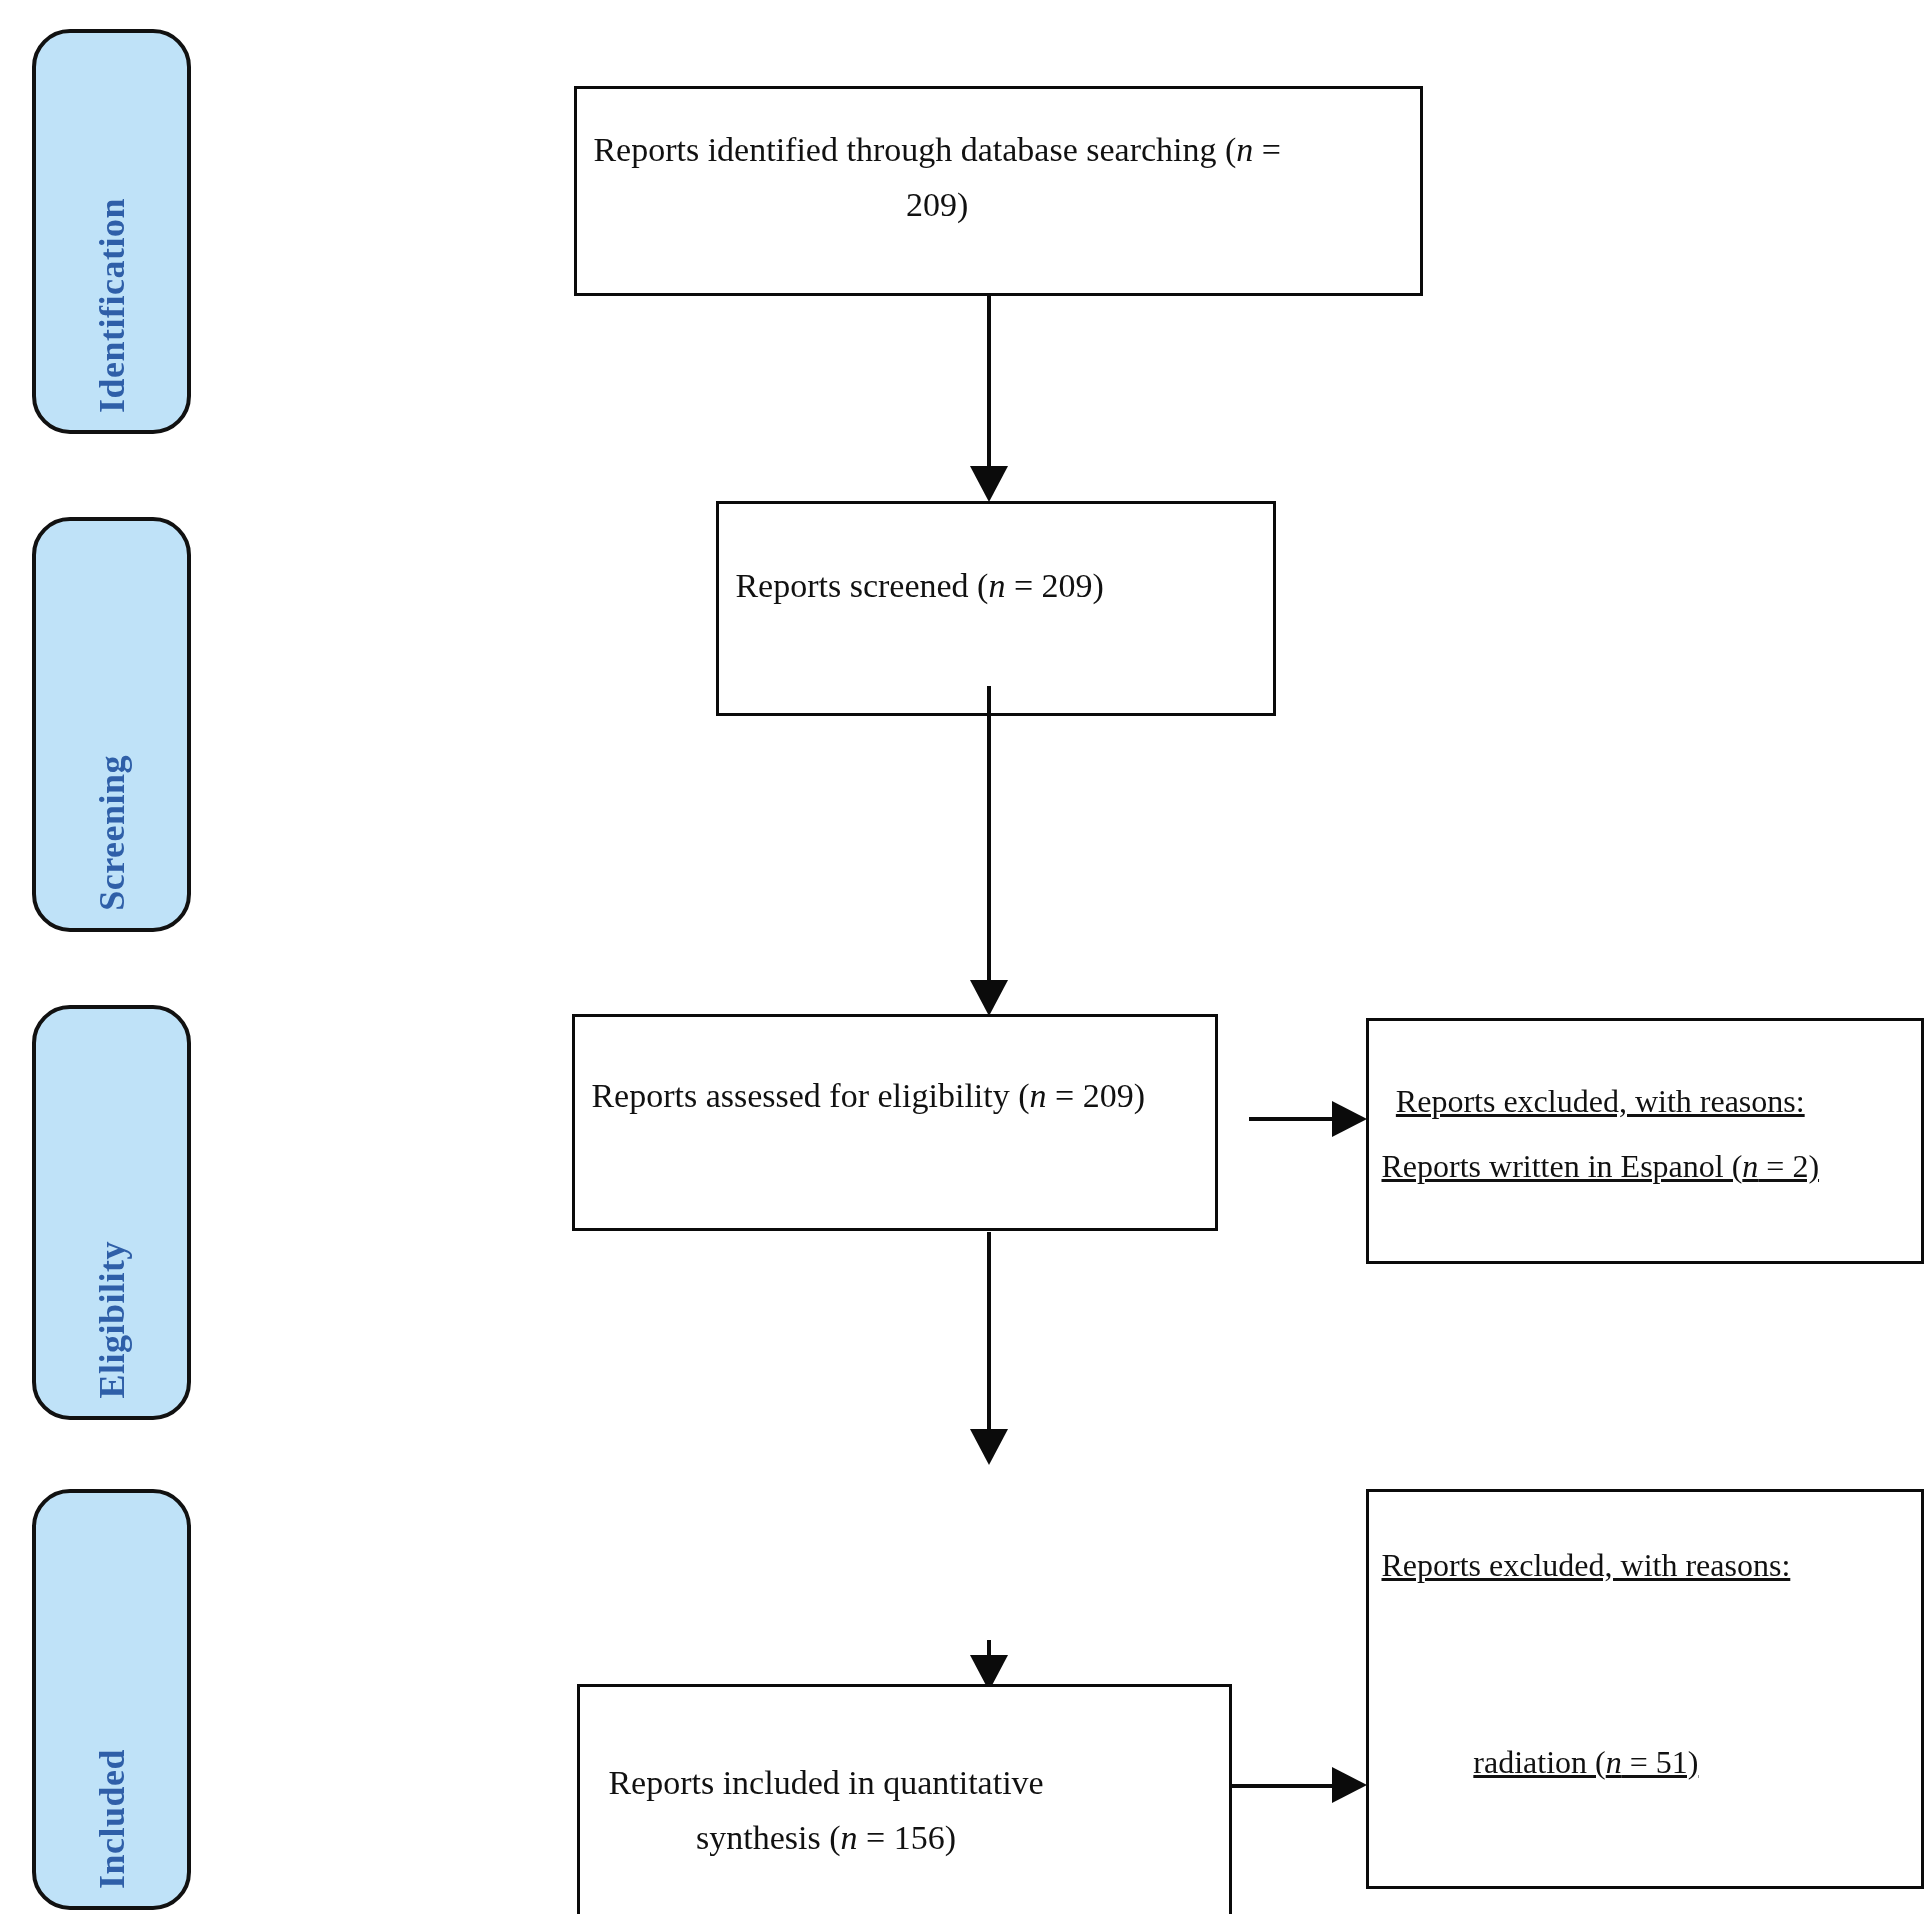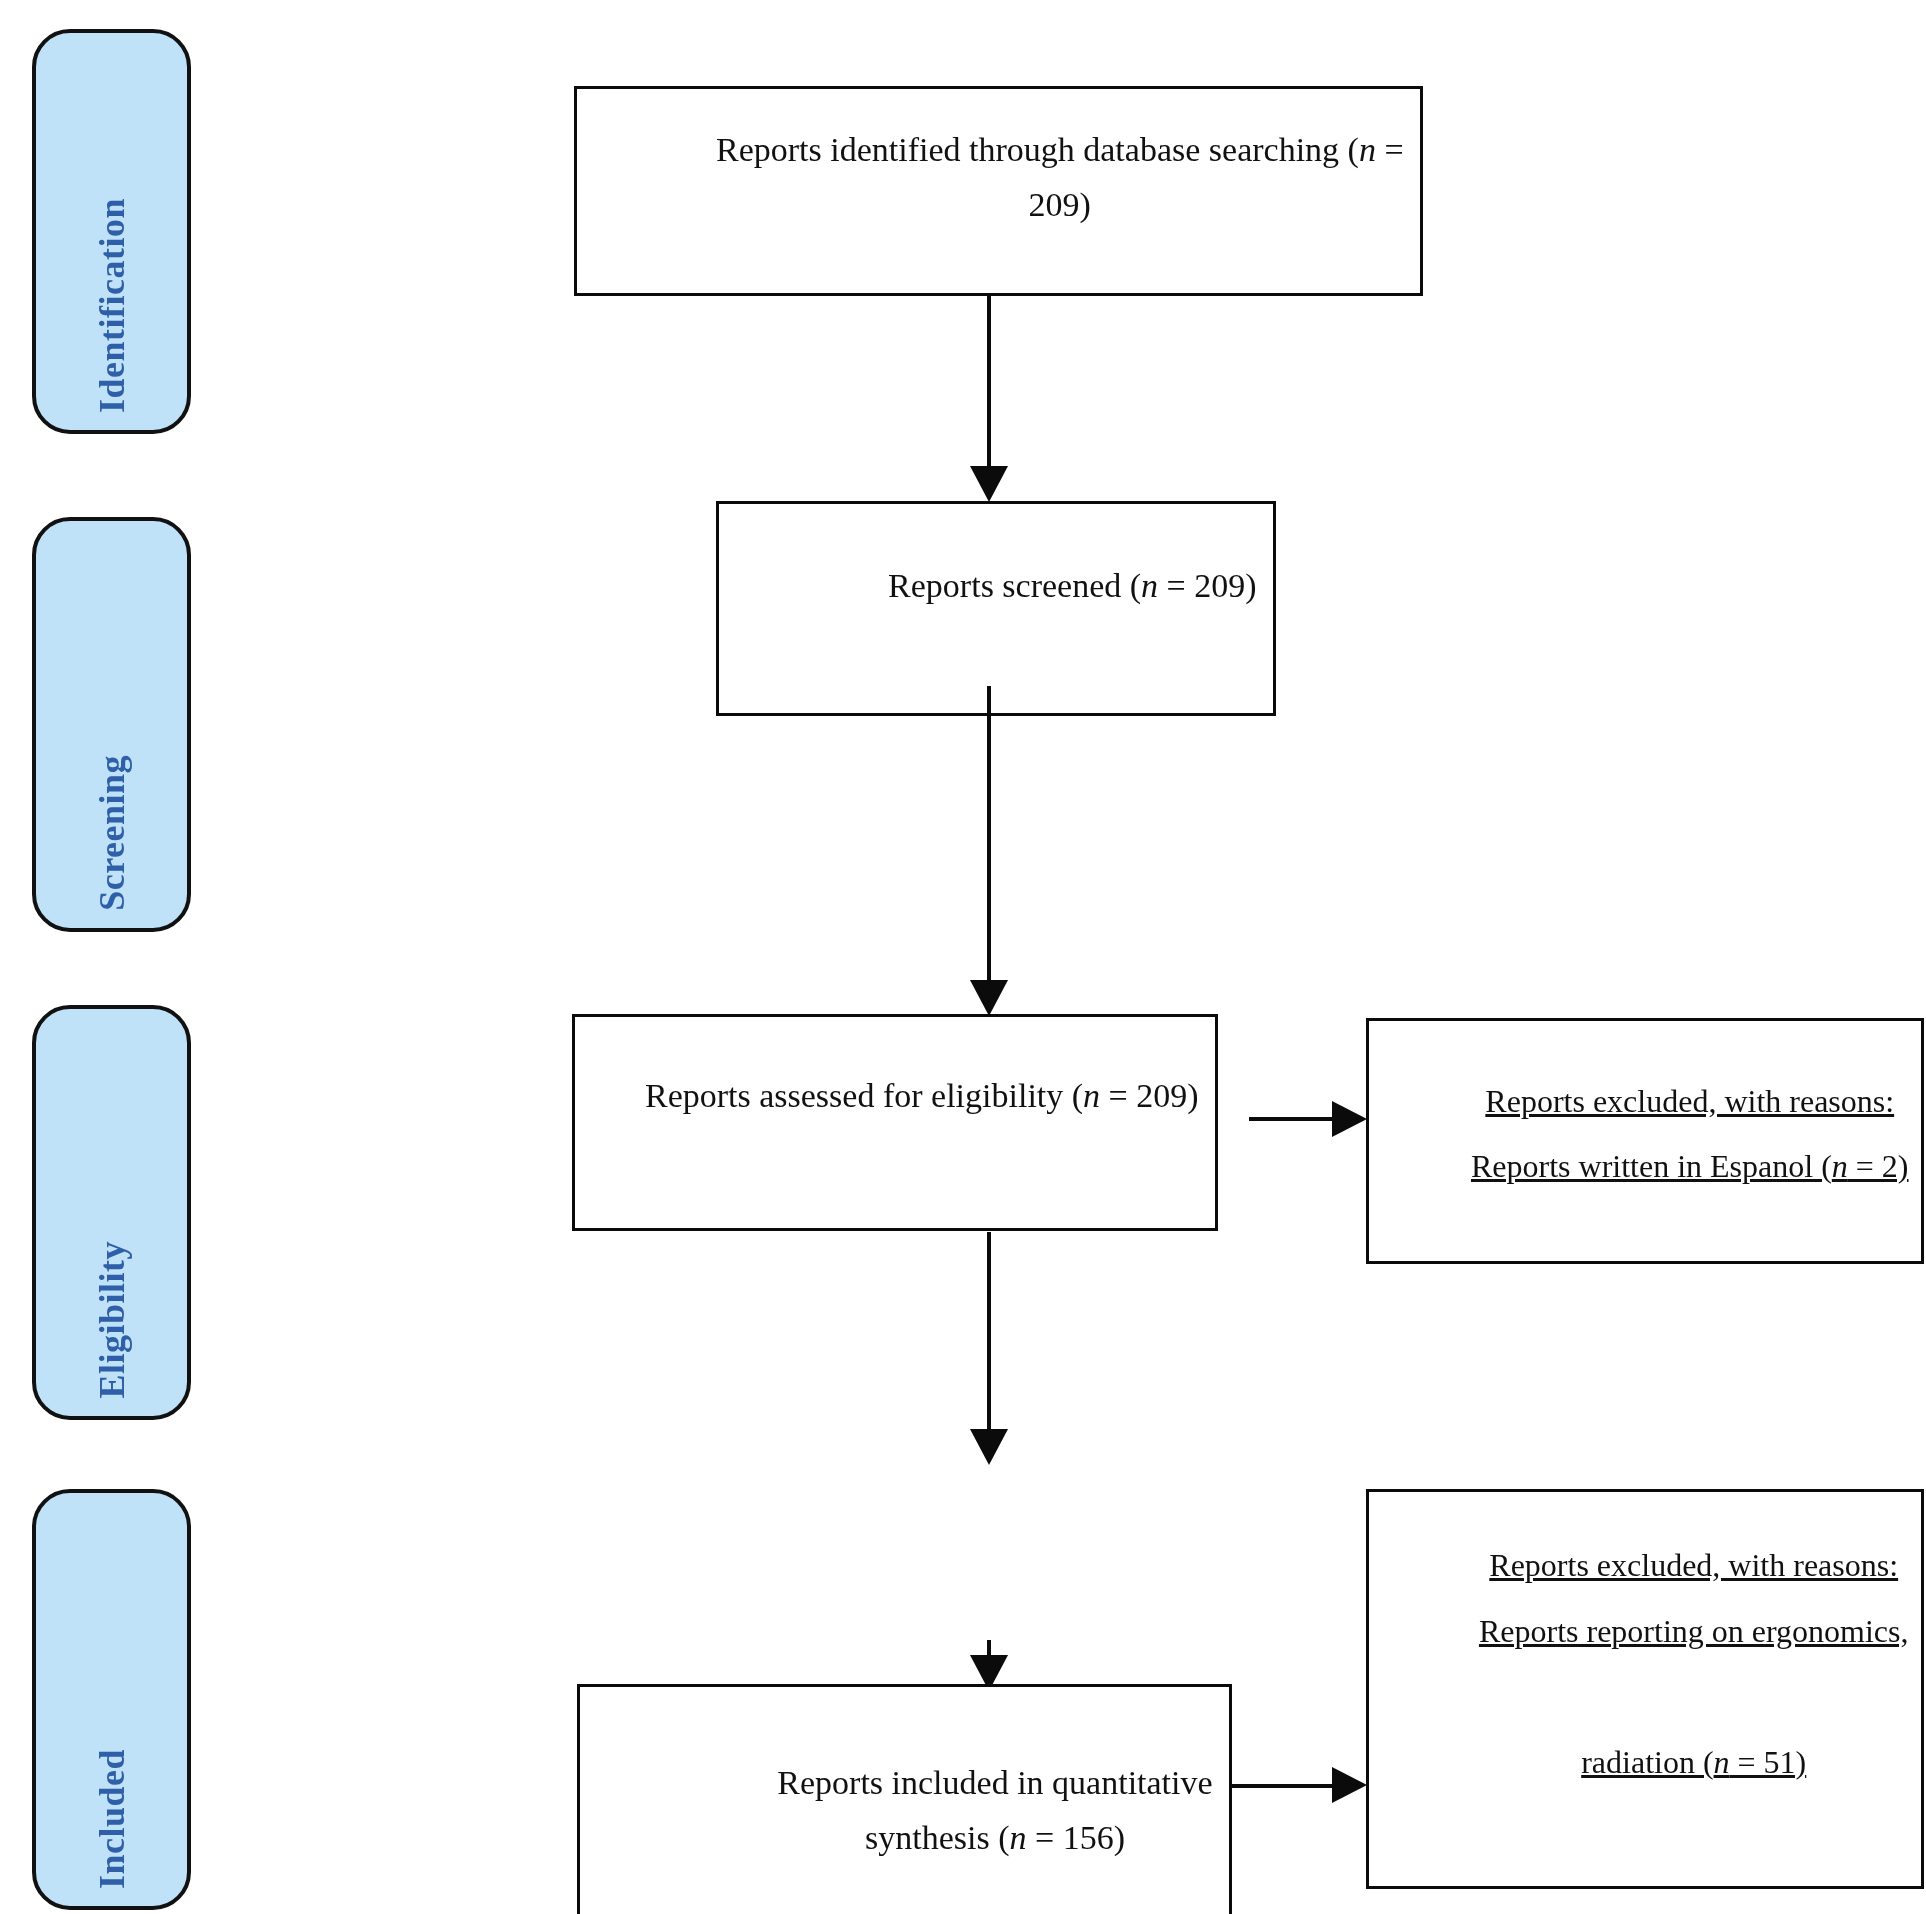--- a/index.html
+++ b/index.html
@@ -47,21 +47,21 @@
   }
 
   
   .flow-box {
     position: absolute;
     background: #ffffff;
     border: 3.4px solid #0b0b0b;
     box-sizing: border-box;
     display: flex;
     align-items: center;
-    justify-content: flex-end;
+    justify-content: flex-start;
     text-align: center;
   }
   .flow-text {
     color: #111111;
     font-size: 34px;
     line-height: 1.62;
     padding: 0 16.4px;
     font-family: "Liberation Serif", "DejaVu Serif", serif;
   }
   .flow-text .it { font-style: italic; }
@@ -181,20 +181,20 @@
       <span>synthesis (</span><span class="it">n</span><span> = 156)</span>
     </div>
   </div>
 
   <div class="h-line" style="left:1232px; top:1784px; width:101px;"></div>
   <div class="h-head" style="left:1332px; top:1767px;"></div>
 
   <div class="flow-box" style="left:1366px; top:1489px; width:558px; height:400px; align-items:flex-start;">
     <div class="excl-text" style="padding-top:41px;">
       <span>Reports excluded, with reasons:</span><br>
-      <span>Reports reporting on ergonomics,</span><br>
+      <br>
       <br>
       <span>radiation (</span><span class="it">n</span><span> = 51)</span>
     </div>
   </div>
 
 </div>
 
 
 </body></html>

